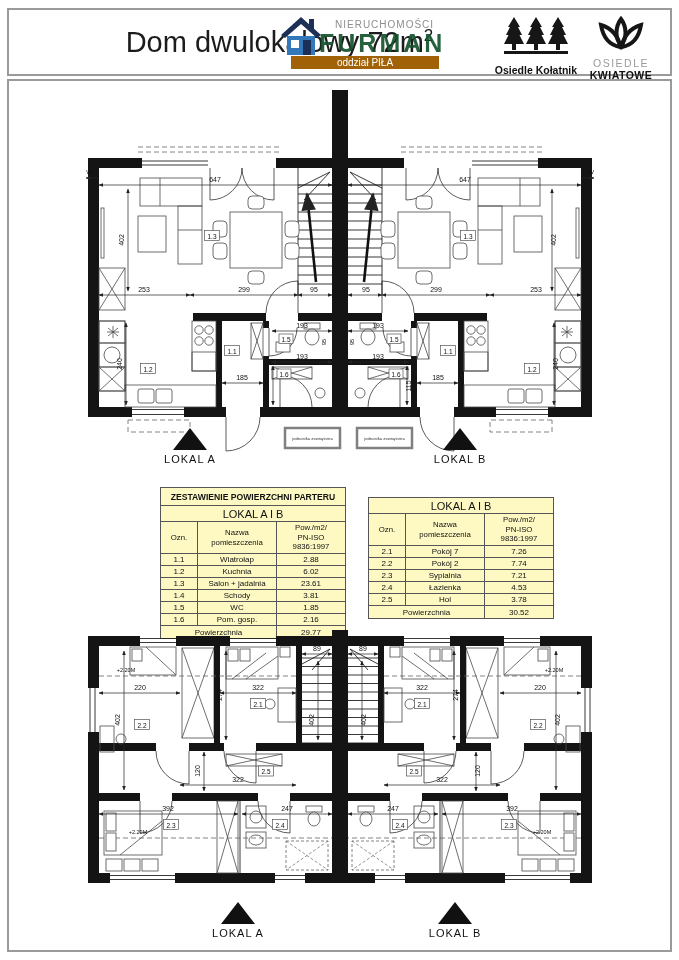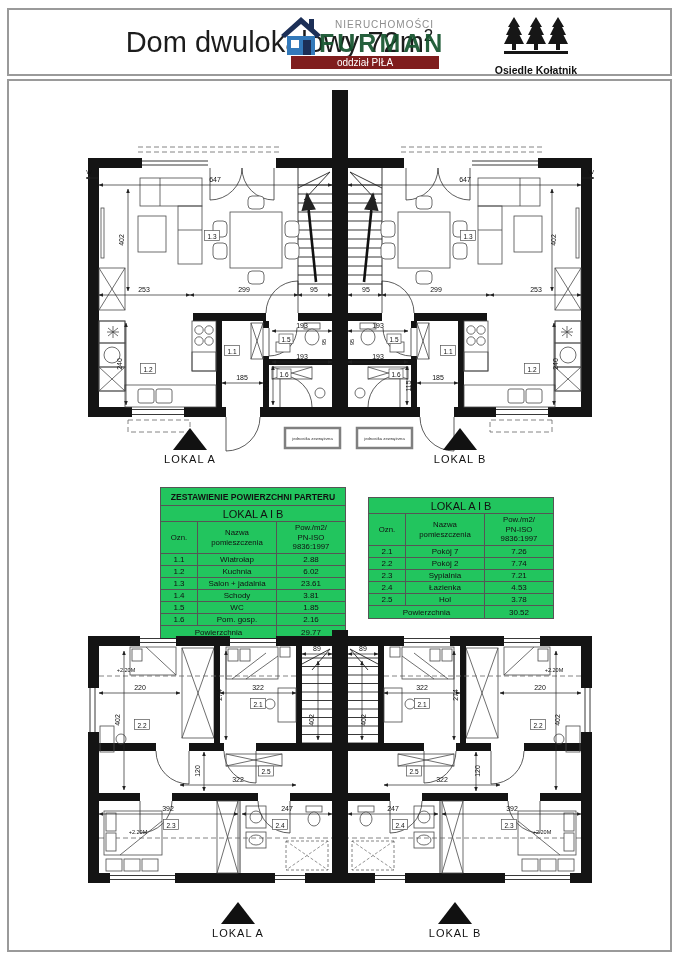--- a/index.html
+++ b/index.html
@@ -9,30 +9,30 @@
   .frame{position:absolute;left:7px;right:7px;border:2px solid #9a9a9a;background:#fff;}
   .header-box{top:8px;height:64px;}
   .content-box{top:79px;bottom:8px;}
   .page-title{position:absolute;left:60px;right:180px;top:16px;text-align:center;
               font-size:29px;color:#1c1c1c;letter-spacing:0;white-space:nowrap;}
   .page-title sup{font-size:17px;}
   
   .wm{position:absolute;left:270px;top:3px;width:168px;}
   .wm-t1{position:absolute;left:44px;top:6px;font-size:10px;color:#8d8d8d;letter-spacing:1px;padding-left:12px;}
   .wm-t2{position:absolute;left:40px;top:16px;font-size:25px;color:#14532d;letter-spacing:3px;font-weight:bold;opacity:.92;}
-  .wm-t3{position:absolute;left:12px;top:43px;width:148px;background:#7f1d1d;color:#fff;
+  .wm-t3{position:absolute;left:12px;top:43px;width:148px;background:#a16207;color:#fff;
          font-size:10px;text-align:center;padding:1px 0;}
   
   .logo-trees{position:absolute;right:92px;top:5px;width:84px;text-align:center;}
   .logo-trees .lbl{font-size:10.5px;font-weight:bold;margin-top:1px;}
   .logo-flower{position:absolute;right:12px;top:5px;width:74px;text-align:center;}
   .logo-flower .top{font-size:10.5px;color:#9a9a9a;letter-spacing:1.5px;}
   .logo-flower .bot{font-size:10.5px;font-weight:bold;letter-spacing:.5px;}
   
-  table.area{border-collapse:collapse;background:#22c55e;font-size:8px;}
+  table.area{border-collapse:collapse;background:#fef9c3;font-size:8px;}
   table.area td{border:1px solid #555;text-align:center;vertical-align:middle;padding:1px 2px;}
   .t-title{font-size:8.6px;font-weight:bold;height:15px;}
   .t-sub{font-size:11px;height:13px;}
   .t-head{height:24px;font-size:7.8px;line-height:1.25;}
   .t-row{height:12px;}
   .t-foot{height:13px;}
   .c-ozn{width:32px;}.c-name{width:74px;}.c-area{width:64px;}
   
   svg text{font-family:"Liberation Sans",sans-serif;fill:#111;}
   .wall{fill:#141414;stroke:none;}
@@ -78,20 +78,31 @@
         <g fill="#161616">
           <polygon points="11,2 17,12 15,12 19,20 16.5,20 21,29 13,29 13,35 9,35 9,29 1,29 5.5,20 3,20 7,12 5,12"></polygon>
           <polygon points="33,2 39,12 37,12 41,20 38.5,20 43,29 35,29 35,35 31,35 31,29 23,29 27.5,20 25,20 29,12 27,12"></polygon>
           <polygon points="55,2 61,12 59,12 63,20 60.5,20 65,29 57,29 57,35 53,35 53,29 45,29 49.5,20 47,20 51,12 49,12"></polygon>
           <rect x="1" y="36" width="64" height="3"></rect>
         </g>
       </svg>
       <div class="lbl">Osiedle Kołatnik</div>
     </div>
 
+    <div class="logo-flower">
+      <svg width="52" height="38" viewBox="0 0 52 38">
+        <g fill="none" stroke="#161616" stroke-width="4">
+          <path d="M26,4 C20,12 20,24 26,30 C32,24 32,12 26,4 Z"></path>
+          <path d="M6,10 C8,22 14,30 25,32 C24,22 17,13 6,10 Z"></path>
+          <path d="M46,10 C44,22 38,30 27,32 C28,22 35,13 46,10 Z"></path>
+        </g>
+      </svg>
+      <div class="top">OSIEDLE</div>
+      <div class="bot">KWIATOWE</div>
+    </div>
   </div>
 
   <div class="frame content-box"></div>
 
   <svg class="abs" style="left:80px;top:90px" width="520" height="378" viewBox="0 0 520 378">
     <defs>
       <marker id="ga" viewBox="0 0 10 10" refX="9" refY="5" markerWidth="7" markerHeight="7" orient="auto-start-reverse">
         <path d="M0,1 L10,5 L0,9 z" fill="#222"></path>
       </marker>
     </defs>

